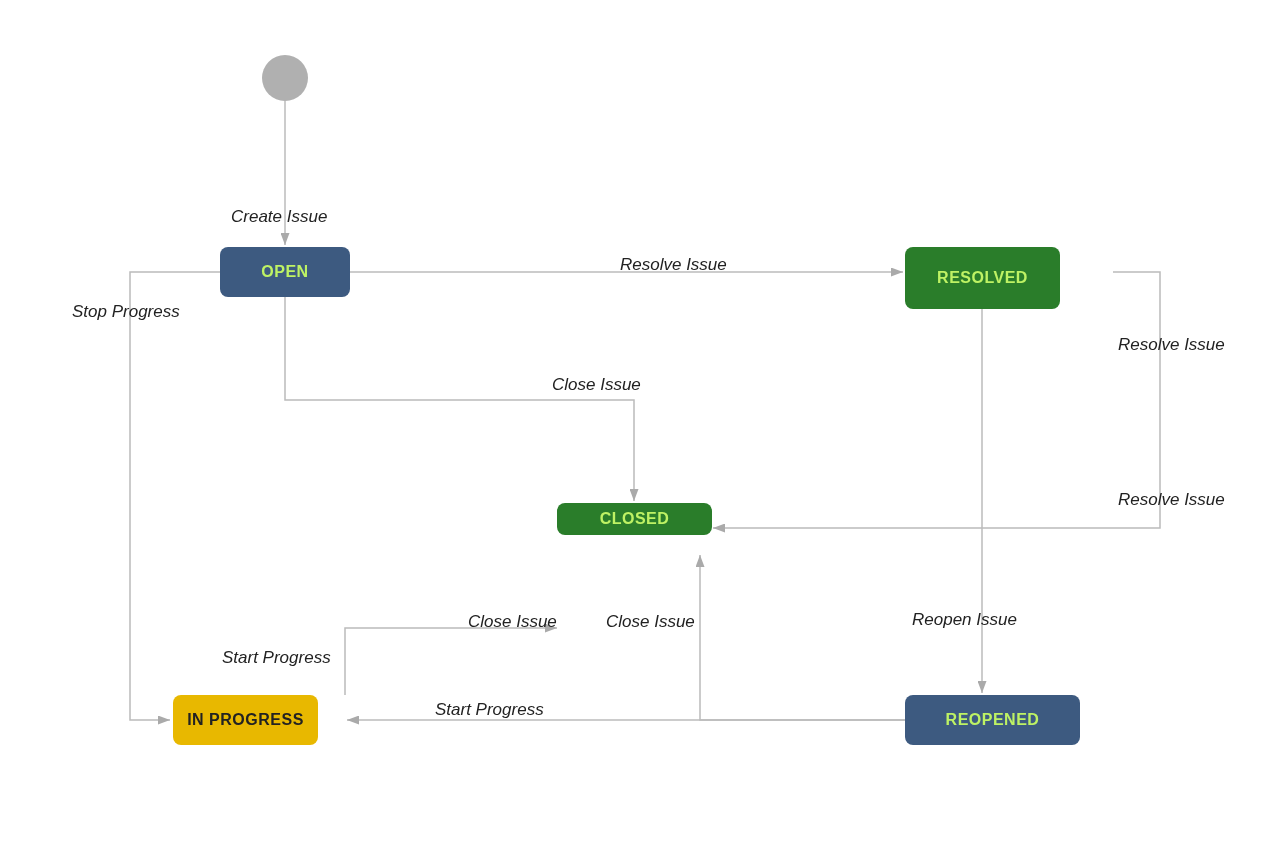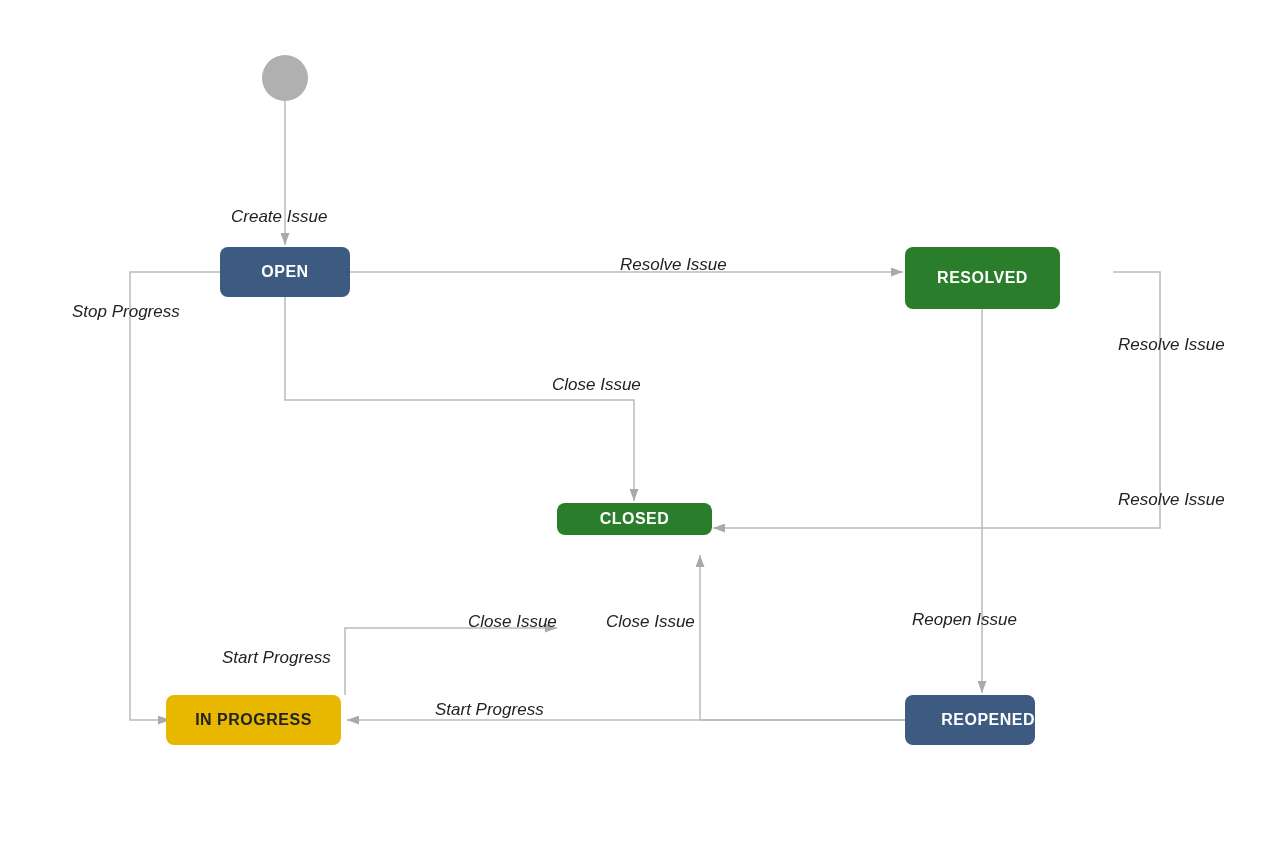--- a/index.html
+++ b/index.html
@@ -25,21 +25,21 @@
     }
     .state-node {
       position: absolute;
       border-radius: 8px;
       display: flex;
       align-items: center;
       justify-content: center;
       font-weight: 800;
       font-size: 16px;
       letter-spacing: 0.5px;
-      color: #ffffff;
+      color: #bef264;
       cursor: pointer;
       z-index: 10;
     }
     .state-open {
       background: #3d5a80;
       width: 130px;
       height: 50px;
       left: 220px;
       top: 247px;
     }
@@ -52,33 +52,32 @@
     }
     .state-closed {
       background: #2a7d2a;
       width: 155px;
       height: 32px;
       left: 557px;
       top: 503px;
     }
     .state-inprogress {
       background: #e8b800;
-      width: 175px;
+      width: 145px;
       height: 50px;
-      left: 166px;
+      left: 173px;
       top: 695px;
       color: #222;
     }
     .state-reopened {
       background: #3d5a80;
-      width: 130px;
+      width: 175px;
       height: 50px;
       left: 905px;
       top: 695px;
-      justify-content: flex-end;
     }
     .start-circle {
       position: absolute;
       width: 46px;
       height: 46px;
       border-radius: 50%;
       background: #b0b0b0;
       left: 262px;
       top: 55px;
       z-index: 10;

